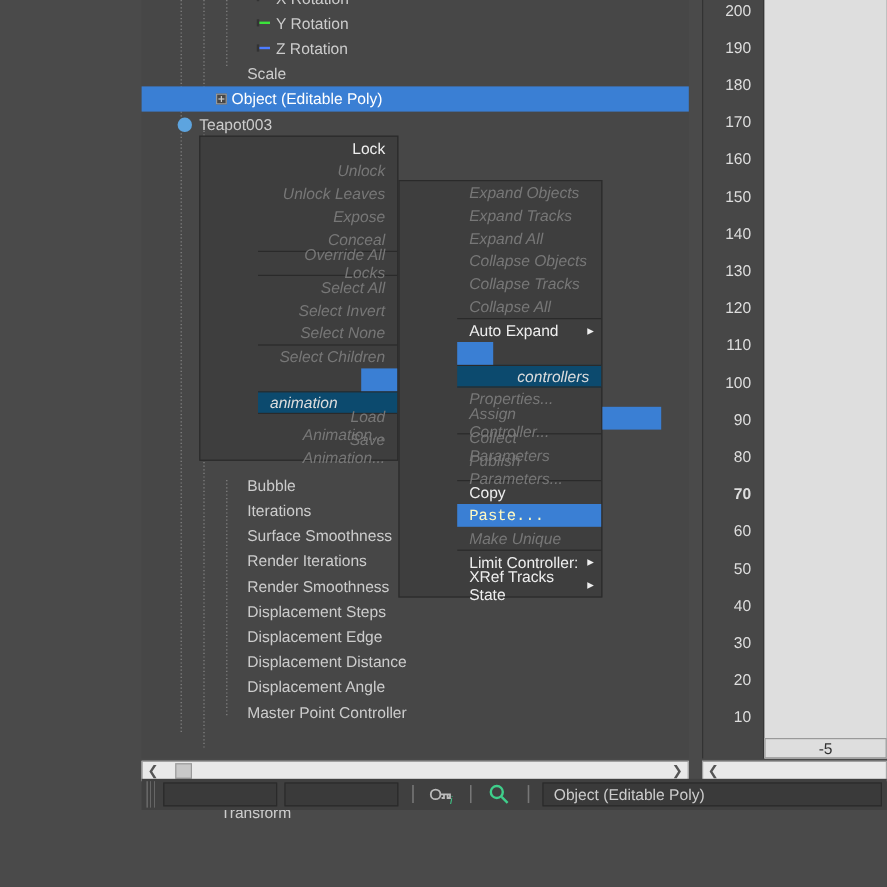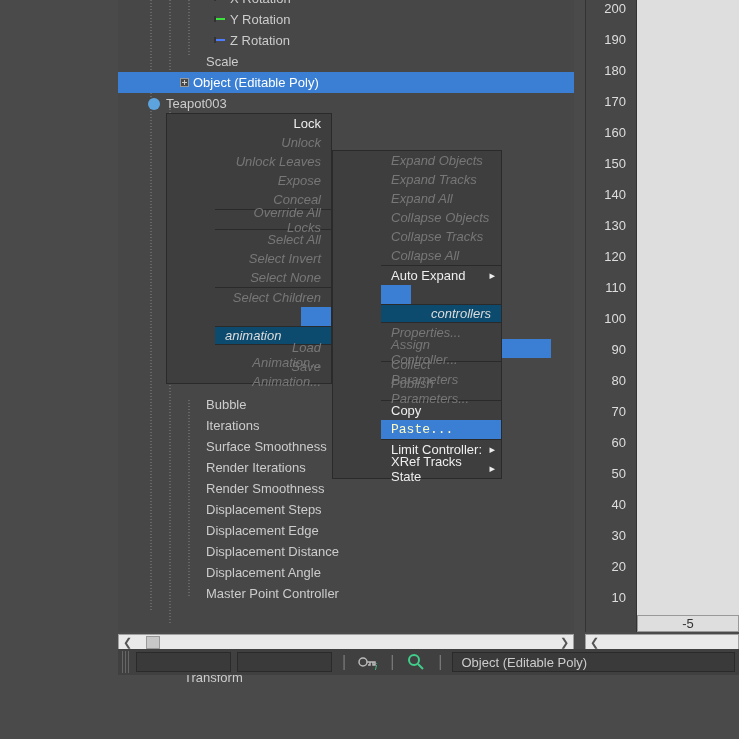--- a/index.html
+++ b/index.html
@@ -318,21 +318,21 @@
     <div class="ruler-tick" style="top:94px;">170</div>
     <div class="ruler-tick" style="top:125px;">160</div>
     <div class="ruler-tick" style="top:156px;">150</div>
     <div class="ruler-tick" style="top:187px;">140</div>
     <div class="ruler-tick" style="top:218px;">130</div>
     <div class="ruler-tick" style="top:249px;">120</div>
     <div class="ruler-tick" style="top:280px;">110</div>
     <div class="ruler-tick" style="top:311px;">100</div>
     <div class="ruler-tick" style="top:342px;">90</div>
     <div class="ruler-tick" style="top:373px;">80</div>
-    <div class="ruler-tick" style="top:404px;">70</div>
+    <div class="ruler-tick" style="top:404px;font-weight:bold;">70</div>
     <div class="ruler-tick" style="top:435px;">60</div>
     <div class="ruler-tick" style="top:466px;">50</div>
     <div class="ruler-tick" style="top:497px;">40</div>
     <div class="ruler-tick" style="top:528px;">30</div>
     <div class="ruler-tick" style="top:559px;">20</div>
     <div class="ruler-tick" style="top:590px;">10</div>
   </div>
   <div class="ruler-ticks-area"></div>
   <div class="ruler-neg">
       <span>-5</span>
@@ -432,20 +432,23 @@
     </div>
   <div class="cm-item disabled">
       <span>Publish Parameters...</span>
     </div>
   <div class="cm-sep"></div>
   <div class="cm-item enabled">
       <span>Copy</span>
     </div>
   <div class="cm-item enabled hover">
       <span>Paste...</span>
+    </div>
+  <div class="cm-item disabled">
+      <span>Make Unique</span>
     </div>
   <div class="cm-sep"></div>
   <div class="cm-item enabled cm-arrow">
       <span>Limit Controller:</span>
     </div>
   <div class="cm-item enabled cm-arrow">
       <span>XRef Tracks State</span>
     </div>
 </div>
 

